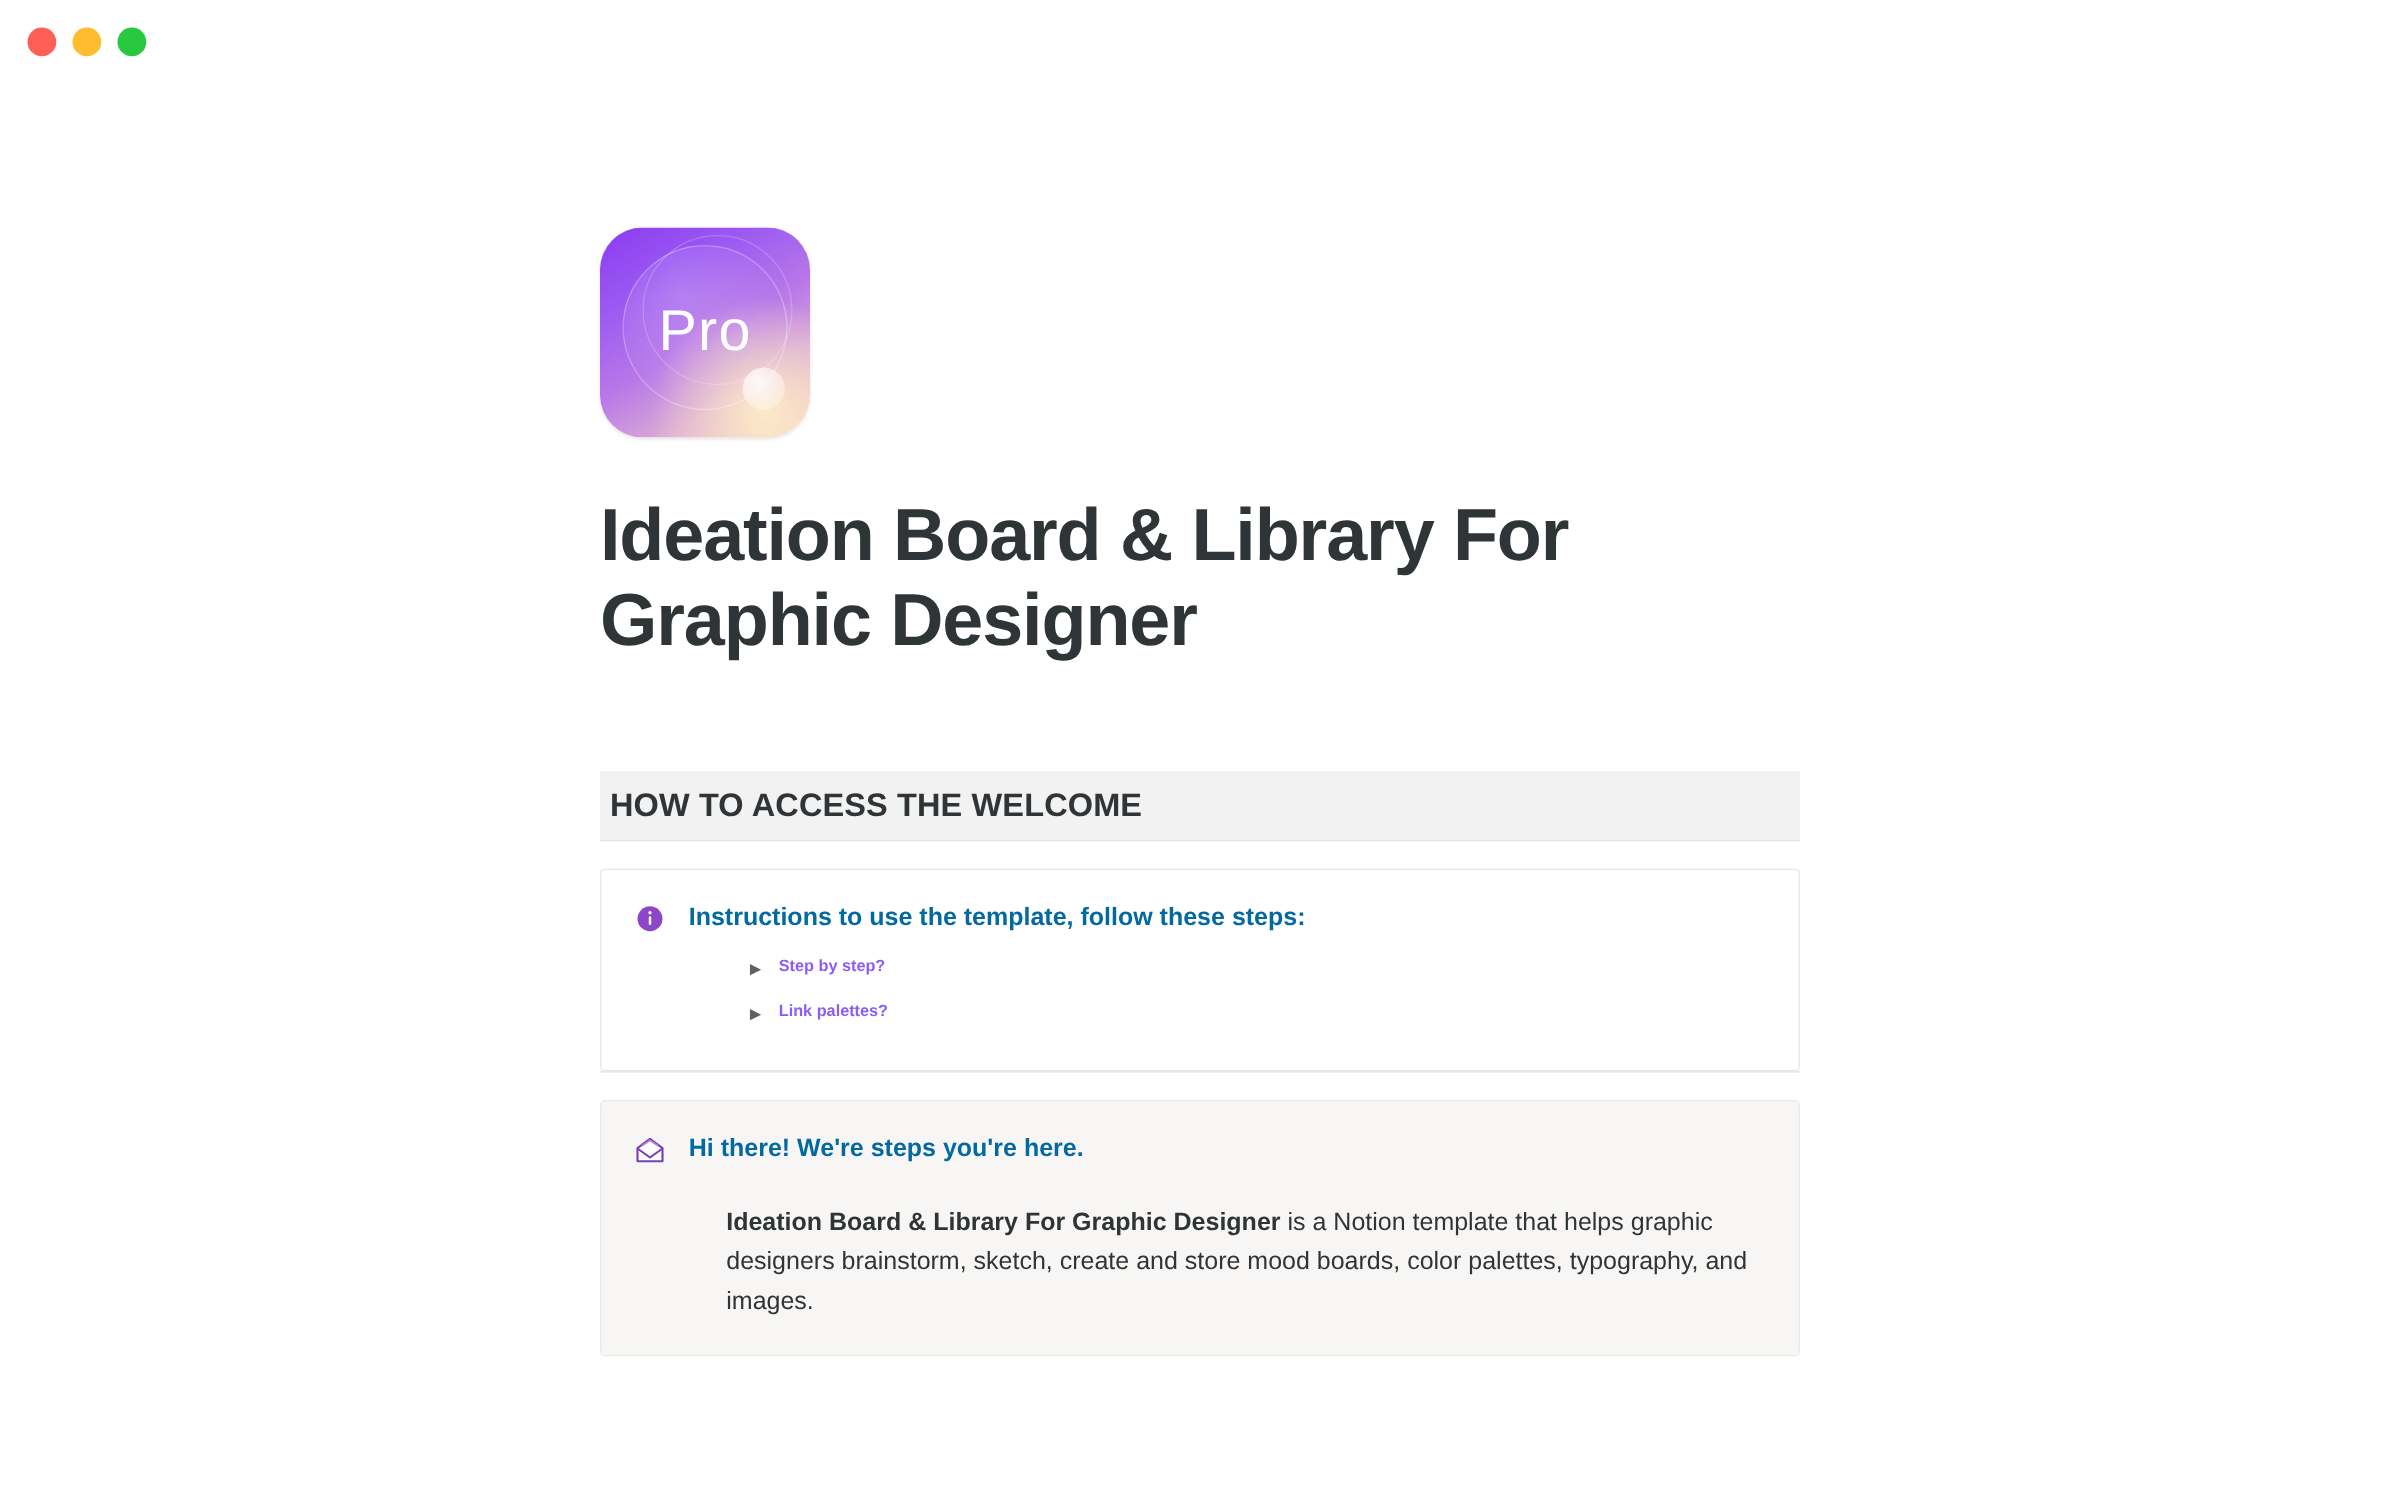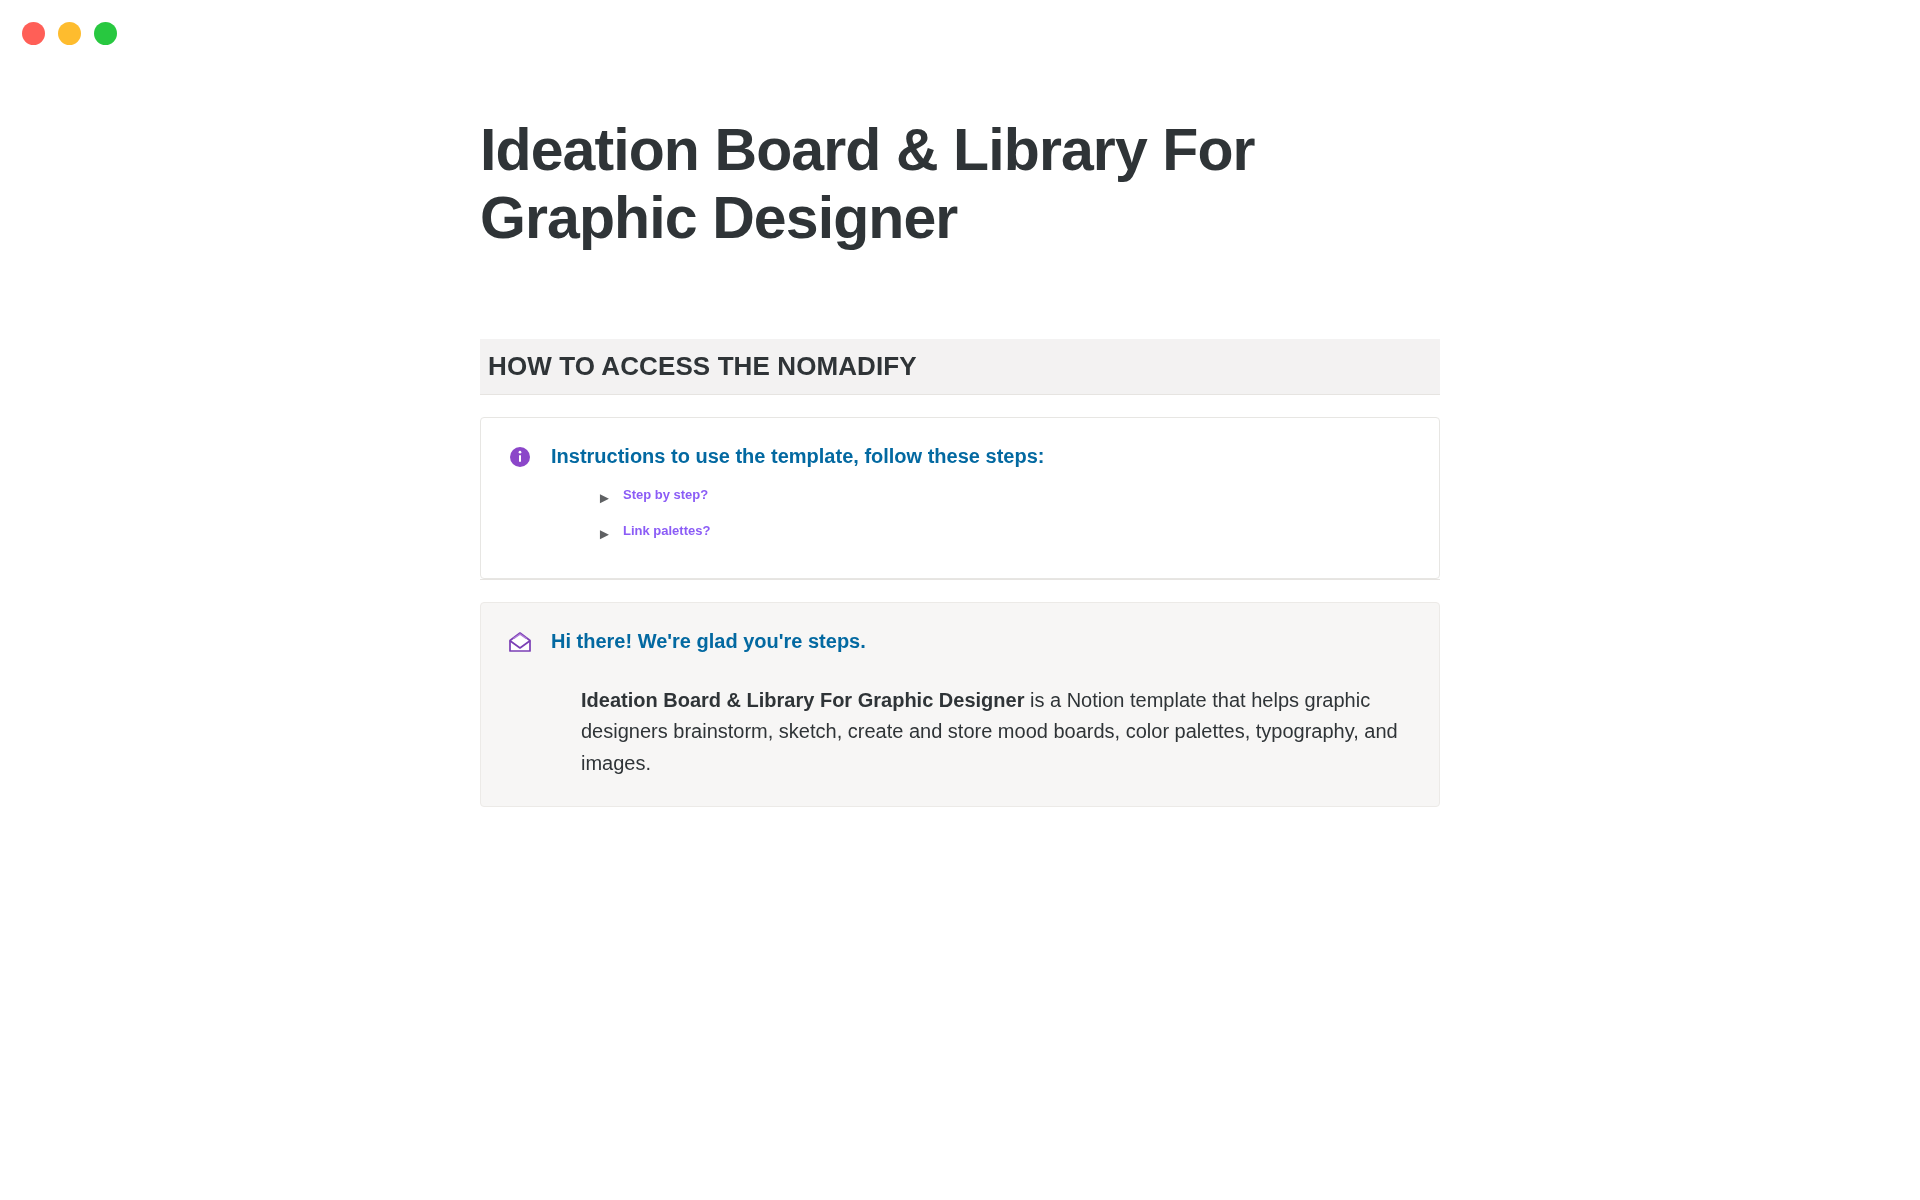--- a/index.html
+++ b/index.html
@@ -189,24 +189,30 @@
   <div class="traffic-lights">
     <div class="light close"></div>
     <div class="light minimize"></div>
     <div class="light zoom"></div>
   </div>
 </div>
 
 <div class="page">
   <div class="content">
 
+    <div class="page-icon">
+      <div class="ring"></div>
+      <div class="ring2"></div>
+      <div class="bubble"></div>
+      <div class="pro-text">Pro</div>
+    </div>
 
     <h1 class="page-title">Ideation Board &amp; Library For Graphic Designer</h1>
 
-    <div class="section-heading">HOW TO ACCESS THE NOMADIFY</div>
+    <div class="section-heading">HOW TO ACCESS THE WELCOME</div>
     <div class="section-rule"></div>
 
     <div class="callout">
       <div class="callout-icon">
         <svg width="24" height="24" viewBox="0 0 24 24">
           <circle cx="12" cy="12" r="10" fill="#8b46c9"></circle>
           <rect x="11" y="10" width="2" height="7" rx="1" fill="#ffffff"></rect>
           <circle cx="12" cy="7.2" r="1.35" fill="#ffffff"></circle>
         </svg>
       </div>
@@ -230,21 +236,21 @@
 
     <div class="callout shaded">
       <div class="callout-icon">
         <svg width="26" height="24" viewBox="0 0 26 24">
           <path d="M3 10.5 L13 3 L23 10.5 L23 21 L3 21 Z" fill="#ffffff" stroke="#7b3fb5" stroke-width="1.7" stroke-linejoin="round"></path>
           <path d="M3 10.8 L13 18 L23 10.8" fill="none" stroke="#7b3fb5" stroke-width="1.7" stroke-linejoin="round"></path>
           <path d="M6.5 8.6 L13 4.2 L19.5 8.6" fill="none" stroke="#b07ed8" stroke-width="1.4"></path>
         </svg>
       </div>
       <div class="callout-body">
-        <div class="callout-title">Hi there! We're glad you're steps.</div>
+        <div class="callout-title">Hi there! We're steps you're here.</div>
 
         <p class="para"><b>Ideation Board &amp; Library For Graphic Designer</b><span> is a Notion template that helps graphic designers brainstorm, sketch, create and store mood boards, color palettes, typography, and images.</span></p>
 
       </div>
     </div>
 
   </div>
 </div>
 
 </body></html>

